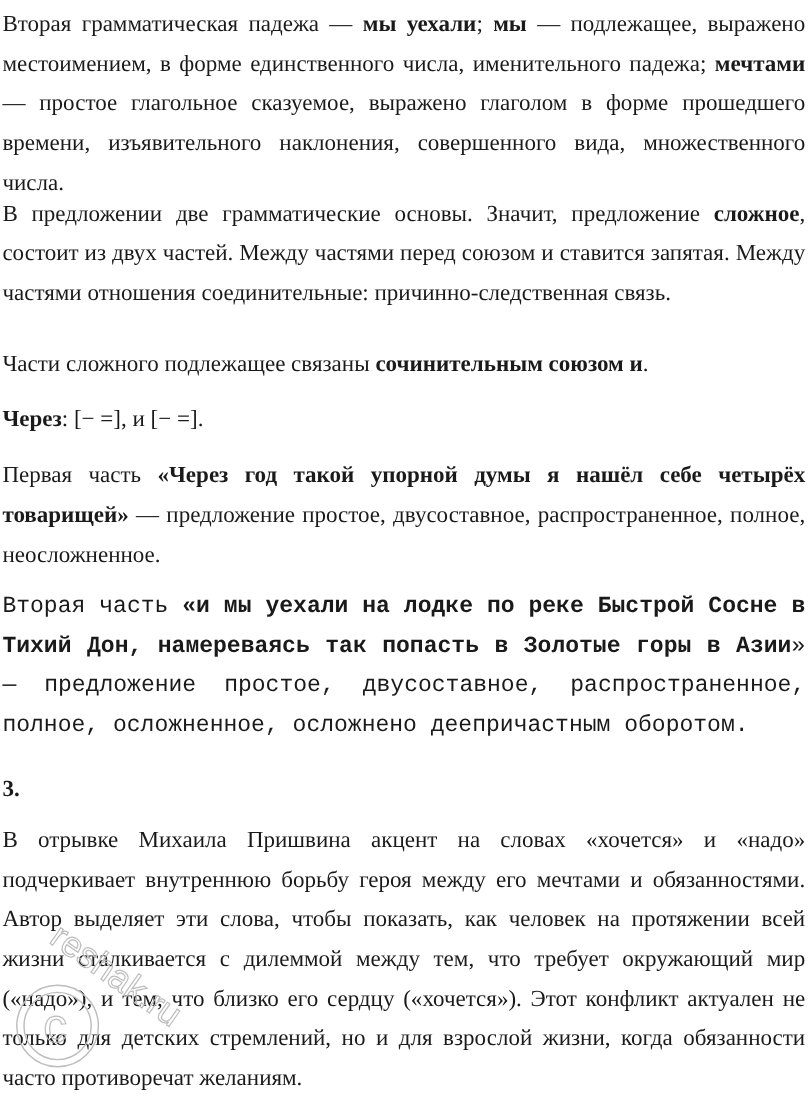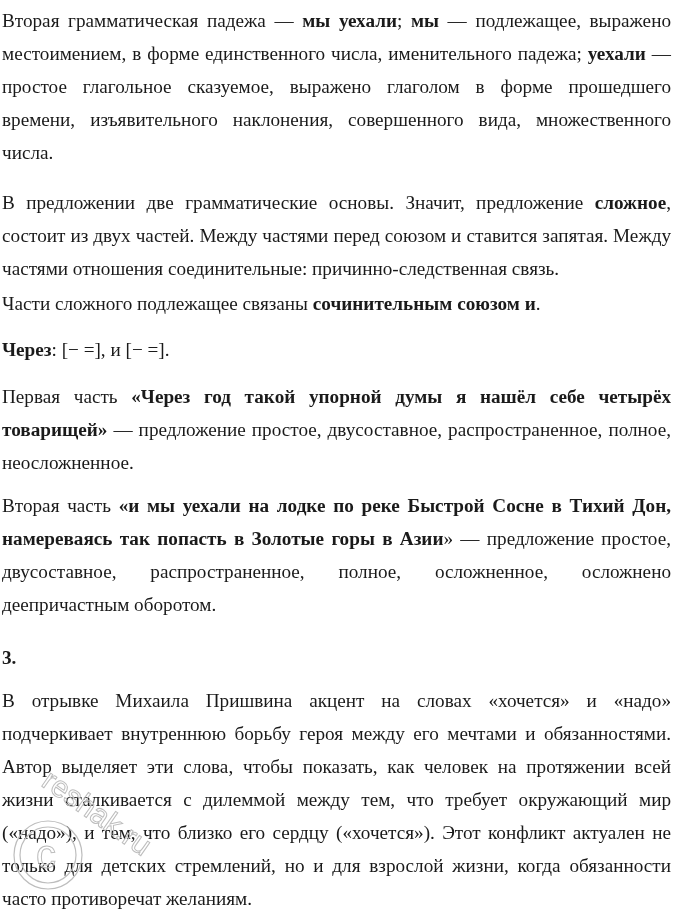--- a/index.html
+++ b/index.html
@@ -23,43 +23,43 @@
       width: 671px;
       padding: 0 0 0 2px;
     }
     p {
       margin: 0;
       line-height: 33px;
       text-align: justify;
       text-align-last: left;
     }
     .p1 { position: absolute; top: 4px; left: 2px; width: 669px; }
-    .p2 { position: absolute; top: 186px; left: 2px; width: 669px; }
+    .p2 { position: absolute; top: 162px; left: 2px; width: 669px; }
     .p3 { position: absolute; top: 287px; left: 2px; width: 669px; }
     .p4 { position: absolute; top: 333px; left: 2px; width: 669px; }
     .p5 { position: absolute; top: 380px; left: 2px; width: 669px; }
-    .p6 { position: absolute; top: 489px; left: 2px; width: 669px; }
+    .p6 { position: absolute; top: 489px; left: 2px; width: 669px; font-family: Liberation Mono, monospace; }
     .p7 { position: absolute; top: 641px; left: 2px; width: 669px; }
     .p8 { position: absolute; top: 684px; left: 2px; width: 669px; }
     b { font-weight: bold; }
     .watermark {
       position: absolute;
       left: 10px;
       top: 755px;
       width: 150px;
       height: 160px;
       pointer-events: none;
     }
   </style>
 </head>
 <body>
 
 <div class="page">
 
-  <p class="p1"><span>Вторая грамматическая падежа — </span><b>мы уехали</b><span>; </span><b>мы</b><span> — подлежащее, выражено местоимением, в форме единственного числа, именительного падежа; </span><b>уехали</b><span> — простое глагольное сказуемое, выражено глаголом в форме прошедшего времени, изъявительного наклонения, совершенного вида, множественного числа.</span></p>
+  <p class="p1"><span>Вторая грамматическая падежа — </span><b>мы уехали</b><span>; </span><b>мы</b><span> — подлежащее, выражено местоимением, в форме единственного числа, именительного падежа; </span><b>мечтами</b><span> — простое глагольное сказуемое, выражено глаголом в форме прошедшего времени, изъявительного наклонения, совершенного вида, множественного числа.</span></p>
 
   <p class="p2"><span>В предложении две грамматические основы. Значит, предложение </span><b>сложное</b><span>, состоит из двух частей. Между частями перед союзом и ставится запятая. Между частями отношения соединительные: причинно-следственная связь.</span></p>
 
   <p class="p3"><span>Части сложного подлежащее связаны </span><b>сочинительным союзом и</b><span>.</span></p>
 
   <p class="p4"><b>Через</b><span>: [− =], и [− =].</span></p>
 
   <p class="p5"><span>Первая часть </span><b>«Через год такой упорной думы я нашёл себе четырёх товарищей»</b><span> — предложение простое, двусоставное, распространенное, полное, неосложненное.</span></p>
 
   <p class="p6"><span>Вторая часть </span><b>«и мы уехали на лодке по реке Быстрой Сосне в Тихий Дон, намереваясь так попасть в Золотые горы в Азии</b><span>» — предложение простое, двусоставное, распространенное, полное, осложненное, осложнено деепричастным оборотом.</span></p>

